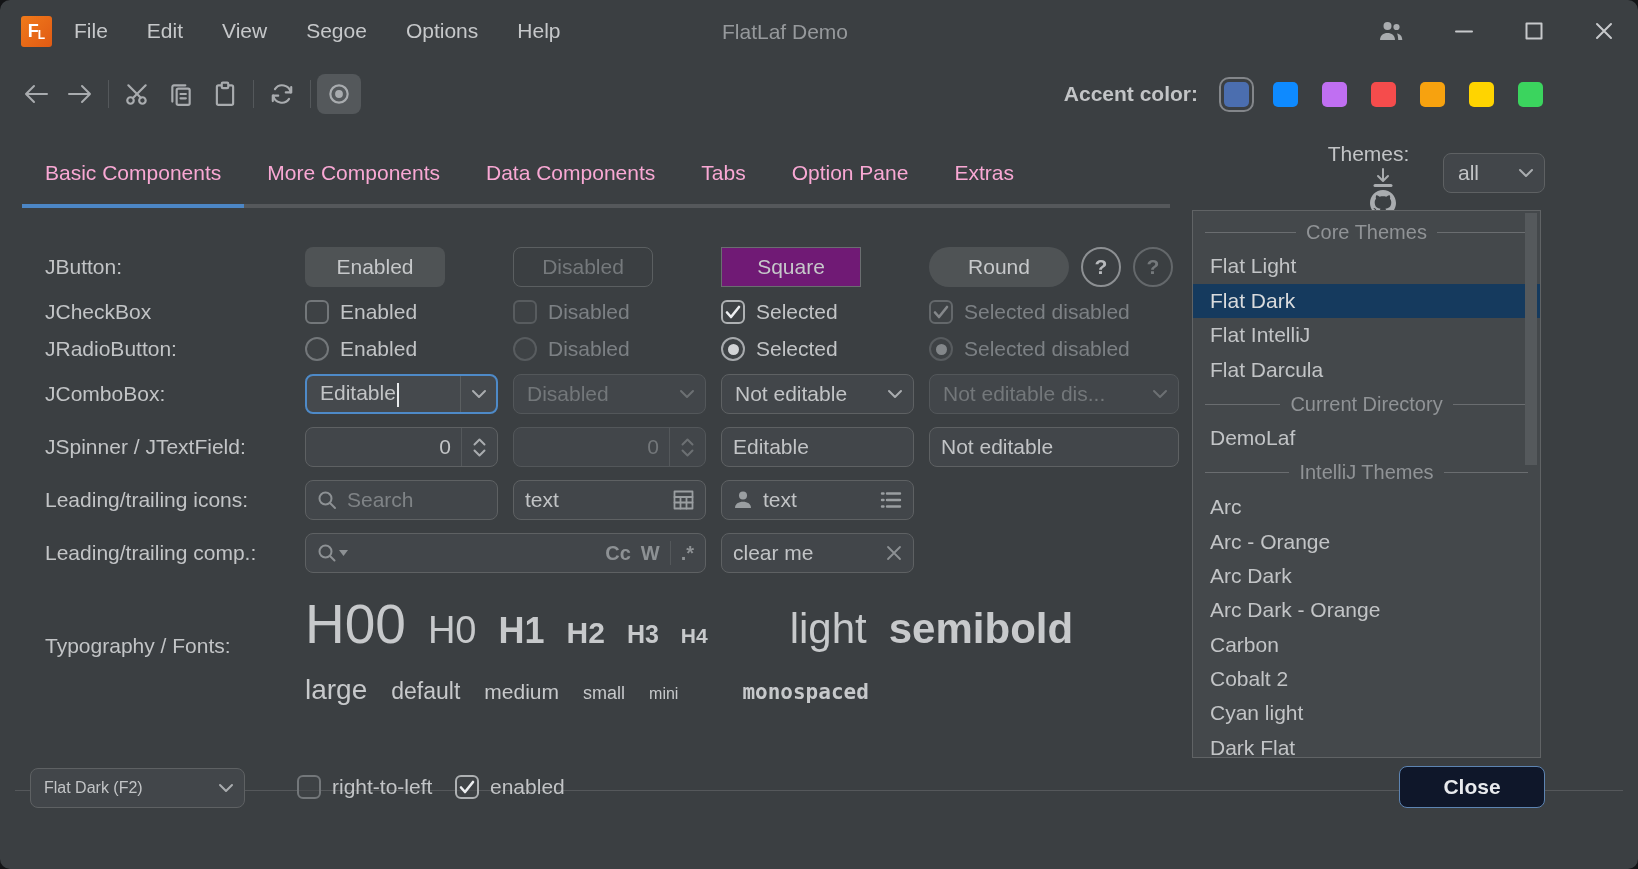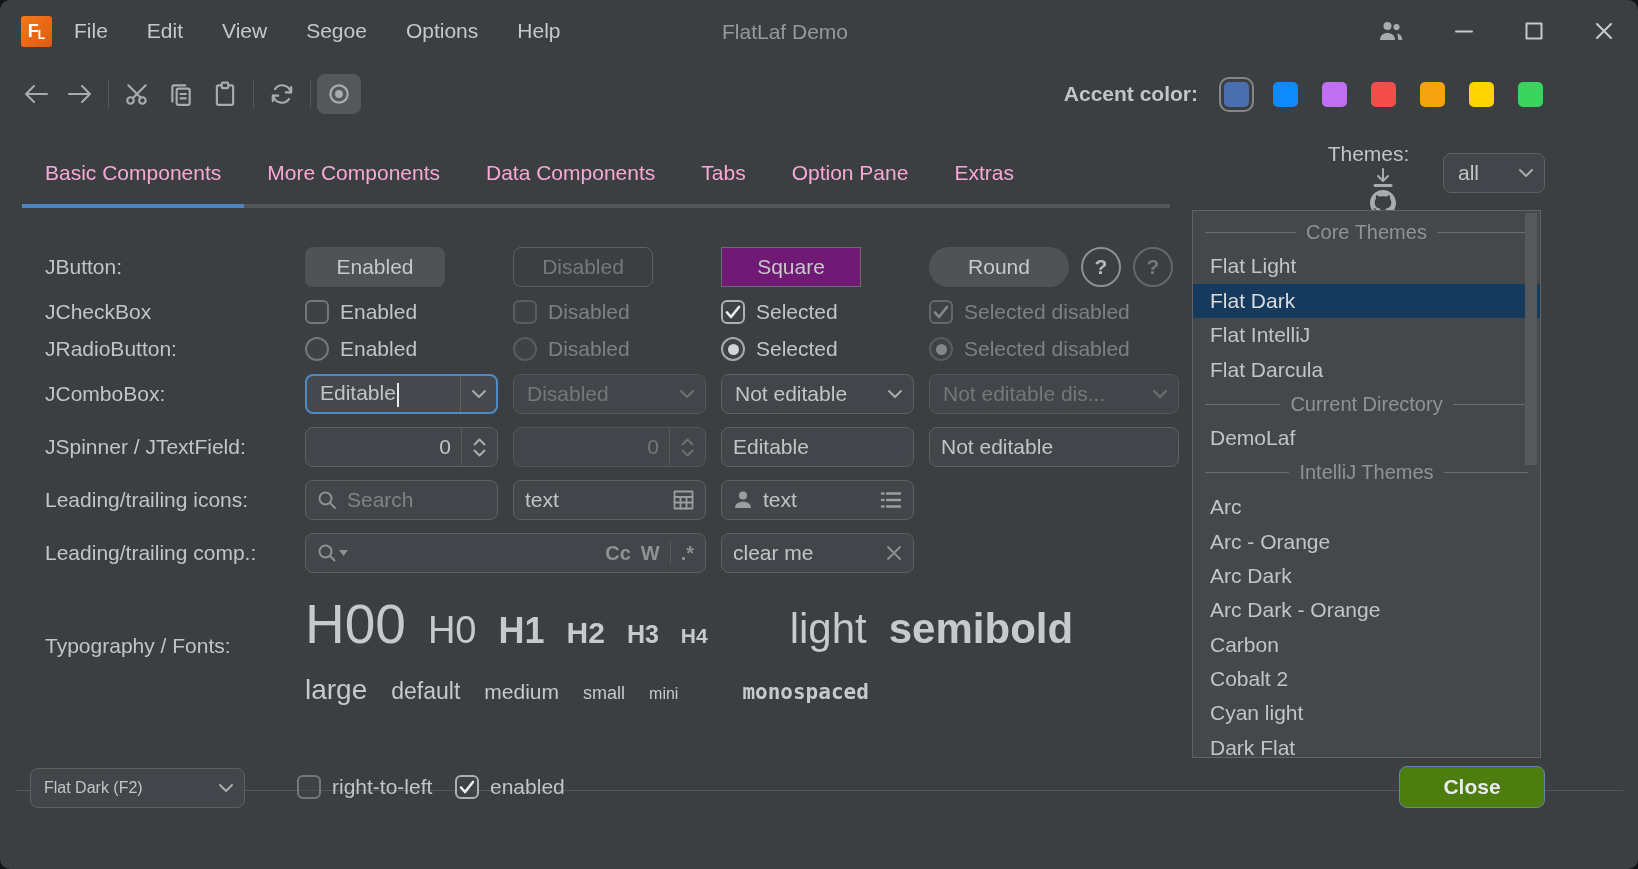--- a/index.html
+++ b/index.html
@@ -121,21 +121,21 @@
   .theme-sep { height:34.4px; display:flex; align-items:center; gap:10px; color:#909396; font-size:20px; padding:0 12px; }
   .theme-sep::before, .theme-sep::after { content:""; flex:1; border-top:1px solid #6a6d70; }
   .theme-sep::before { max-width:999px; }
 
   
   .bottom-sep { position:absolute; left:15px; right:15px; top:790px; height:1px; background:#55585b; }
   .bottombar { position:absolute; left:0; top:753px; width:100%; height:78px; }
   .lf-combo { position:absolute; left:30px; top:15px; width:215px; }
   .bb-check { position:absolute; top:22px; display:flex; align-items:center; gap:11px; font-size:21px; }
   .status { position:absolute; left:788px; top:24px; font-size:21px; color:#b4b6b8; white-space:pre; }
-  .closebtn { position:absolute; right:93px; top:13px; width:146px; height:42px; background:#4d7c0f;
+  .closebtn { position:absolute; right:93px; top:13px; width:146px; height:42px; background:#0f172a;
     border:1px solid #5d84b2; border-radius:8px; color:#e8eaed; font-weight:bold; font-size:21px;
     display:flex; align-items:center; justify-content:center; }
 
   svg { stroke:#a9acaf; fill:none; stroke-width:2; stroke-linecap:round; stroke-linejoin:round; }
   svg.fillme { fill:#a9acaf; stroke:none; }
 </style>
 </head>
 <body>
 
 <div id="app">

